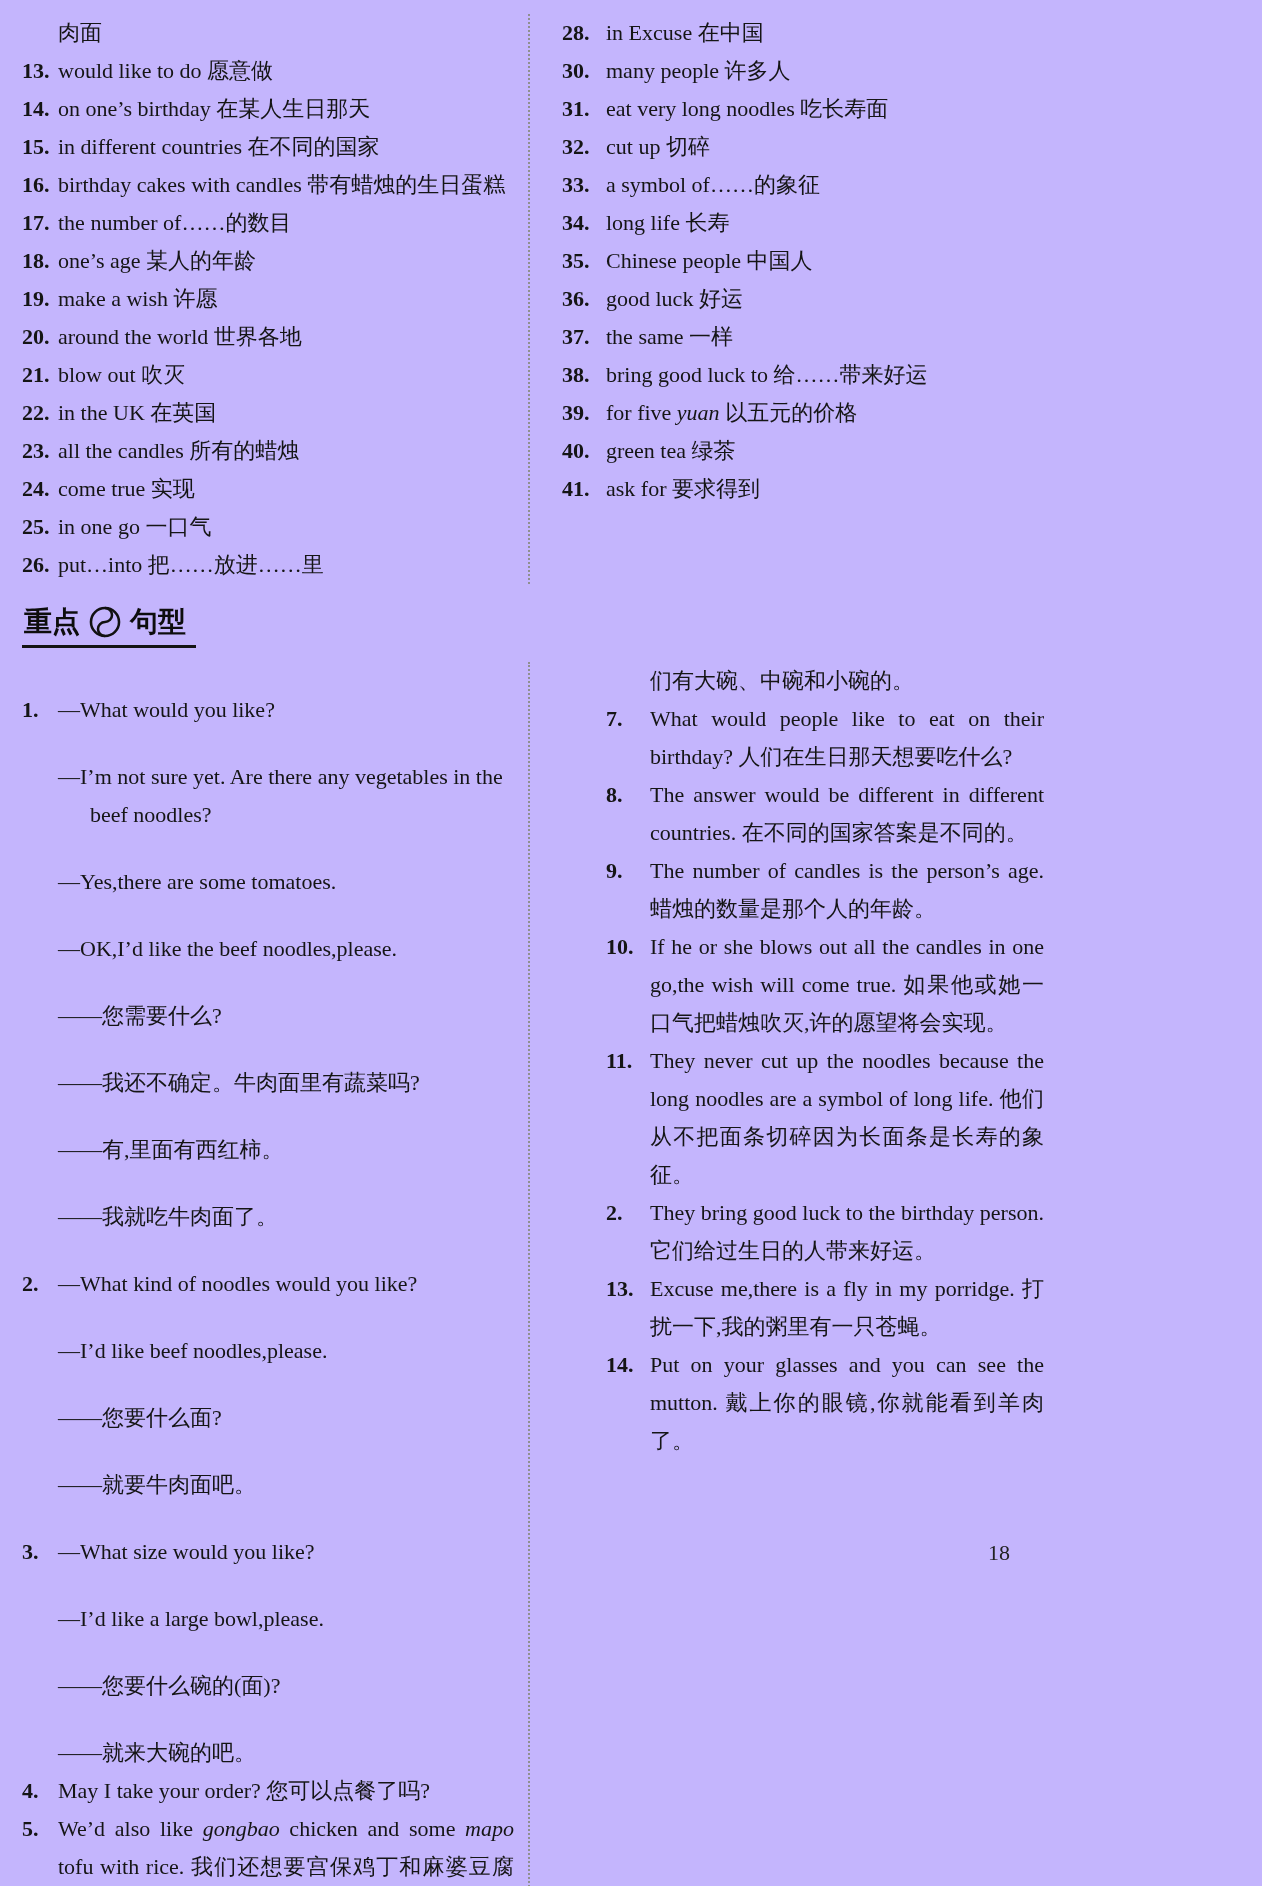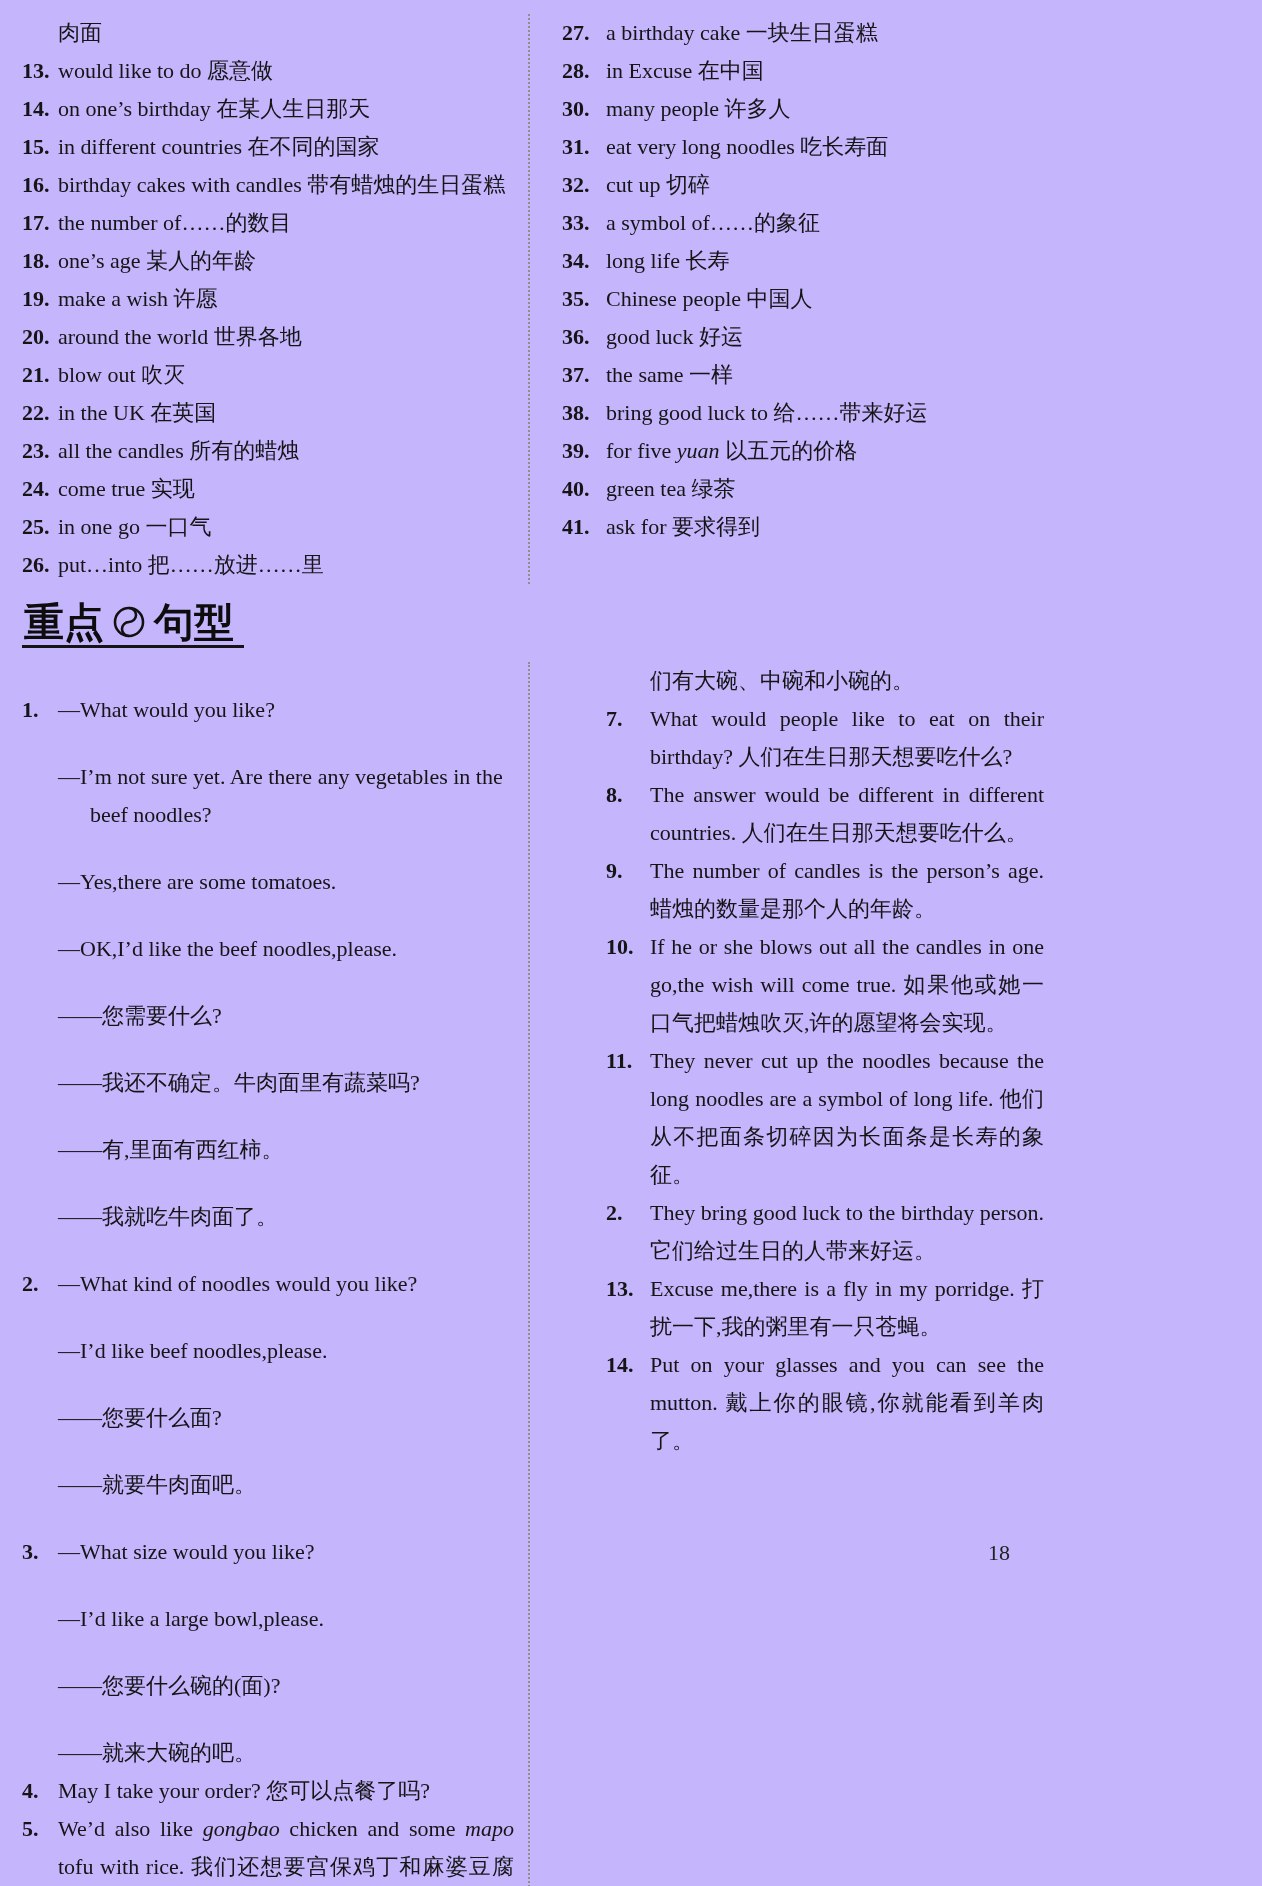--- a/index.html
+++ b/index.html
@@ -24,21 +24,21 @@
   .phrase { position:relative; padding-left:36px; }
   .phrase > .num { position:absolute; left:0; top:0; font-weight:bold; }
   .col-right .phrase { padding-left:44px; }
 
   
   .section-header {
     margin:18px 0 14px 0;
     display:flex; align-items:center; gap:8px;
     width:-moz-fit-content; width:fit-content;
     font-family:"Liberation Sans","DejaVu Sans",sans-serif;
-    font-weight:bold; font-size:40px; line-height:40px;
+    font-weight:bold; font-size:28px; line-height:40px;
     padding:0 10px 3px 2px;
     border-bottom:3px solid #141414;
     color:#0d0d0d;
   }
   .hdr-icon { display:inline-flex; align-items:center; }
 
   
   .sentence { position:relative; padding-left:36px; }
   .sentence > .num { position:absolute; left:0; top:0; font-weight:bold; }
   .col-right .sentence { padding-left:44px;margin-left:44px; }
@@ -66,21 +66,20 @@
           <div class="phrase"><span class="num">20.</span><span class="ptext">around the world 世界各地</span></div>
           <div class="phrase"><span class="num">21.</span><span class="ptext">blow out 吹灭</span></div>
           <div class="phrase"><span class="num">22.</span><span class="ptext">in the UK 在英国</span></div>
           <div class="phrase"><span class="num">23.</span><span class="ptext">all the candles 所有的蜡烛</span></div>
           <div class="phrase"><span class="num">24.</span><span class="ptext">come true 实现</span></div>
           <div class="phrase"><span class="num">25.</span><span class="ptext">in one go 一口气</span></div>
           <div class="phrase"><span class="num">26.</span><span class="ptext">put…into 把……放进……里</span></div>
         </div>
       <div class="divider"></div>
       <div class="col-right">
-          <div class="phrase"><span class="num">27.</span><span class="ptext">a birthday cake 一块生日蛋糕</span></div>
           <div class="phrase"><span class="num">28.</span><span class="ptext">in Excuse 在中国</span></div>
           <div class="phrase"><span class="num">30.</span><span class="ptext">many people 许多人</span></div>
           <div class="phrase"><span class="num">31.</span><span class="ptext">eat very long noodles 吃长寿面</span></div>
           <div class="phrase"><span class="num">32.</span><span class="ptext">cut up 切碎</span></div>
           <div class="phrase"><span class="num">33.</span><span class="ptext">a symbol of……的象征</span></div>
           <div class="phrase"><span class="num">34.</span><span class="ptext">long life 长寿</span></div>
           <div class="phrase"><span class="num">35.</span><span class="ptext">Chinese people 中国人</span></div>
           <div class="phrase"><span class="num">36.</span><span class="ptext">good luck 好运</span></div>
           <div class="phrase"><span class="num">37.</span><span class="ptext">the same 一样</span></div>
           <div class="phrase"><span class="num">38.</span><span class="ptext">bring good luck to 给……带来好运</span></div>
@@ -146,21 +145,21 @@
           <div class="sentence">
             <span class="num"></span>
             <div class="sline">们有大碗、中碗和小碗的。</div>
           </div>
           <div class="sentence">
             <span class="num">7.</span>
             <div class="sline">What would people like to eat on their birthday? 人们在生日那天想要吃什么?</div>
           </div>
           <div class="sentence">
             <span class="num">8.</span>
-            <div class="sline">The answer would be different in different countries. 人们在生日那天想要吃什么。</div>
+            <div class="sline">The answer would be different in different countries. 在不同的国家答案是不同的。</div>
           </div>
           <div class="sentence">
             <span class="num">9.</span>
             <div class="sline">The number of candles is the person’s age. 蜡烛的数量是那个人的年龄。</div>
           </div>
           <div class="sentence">
             <span class="num">10.</span>
             <div class="sline">If he or she blows out all the candles in one go,the wish will come true. 如果他或她一口气把蜡烛吹灭,许的愿望将会实现。</div>
           </div>
           <div class="sentence">

